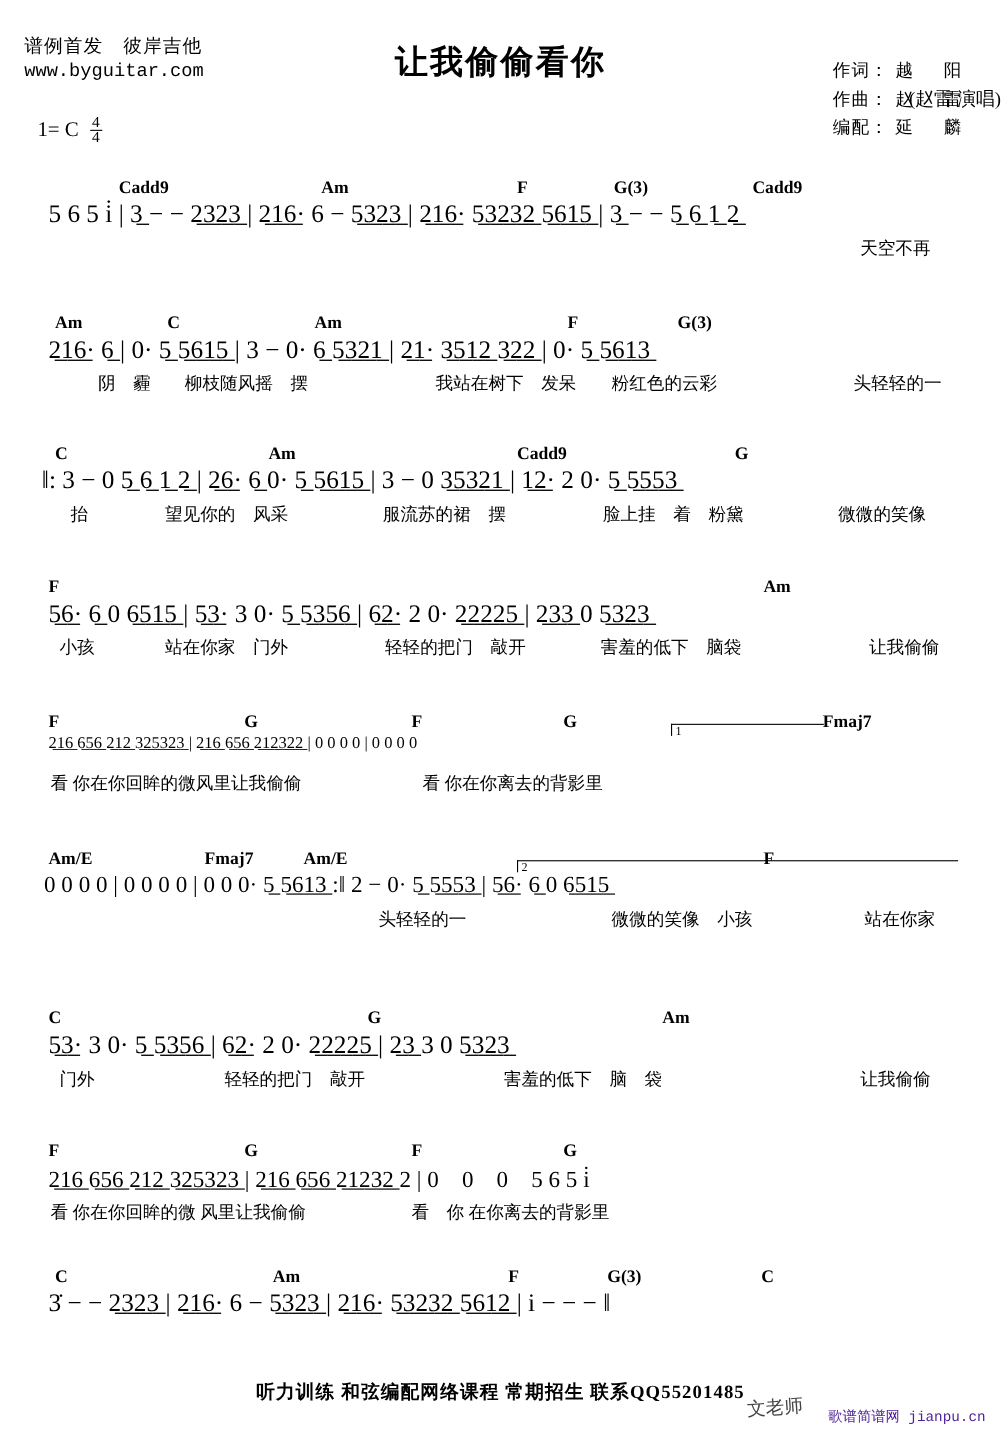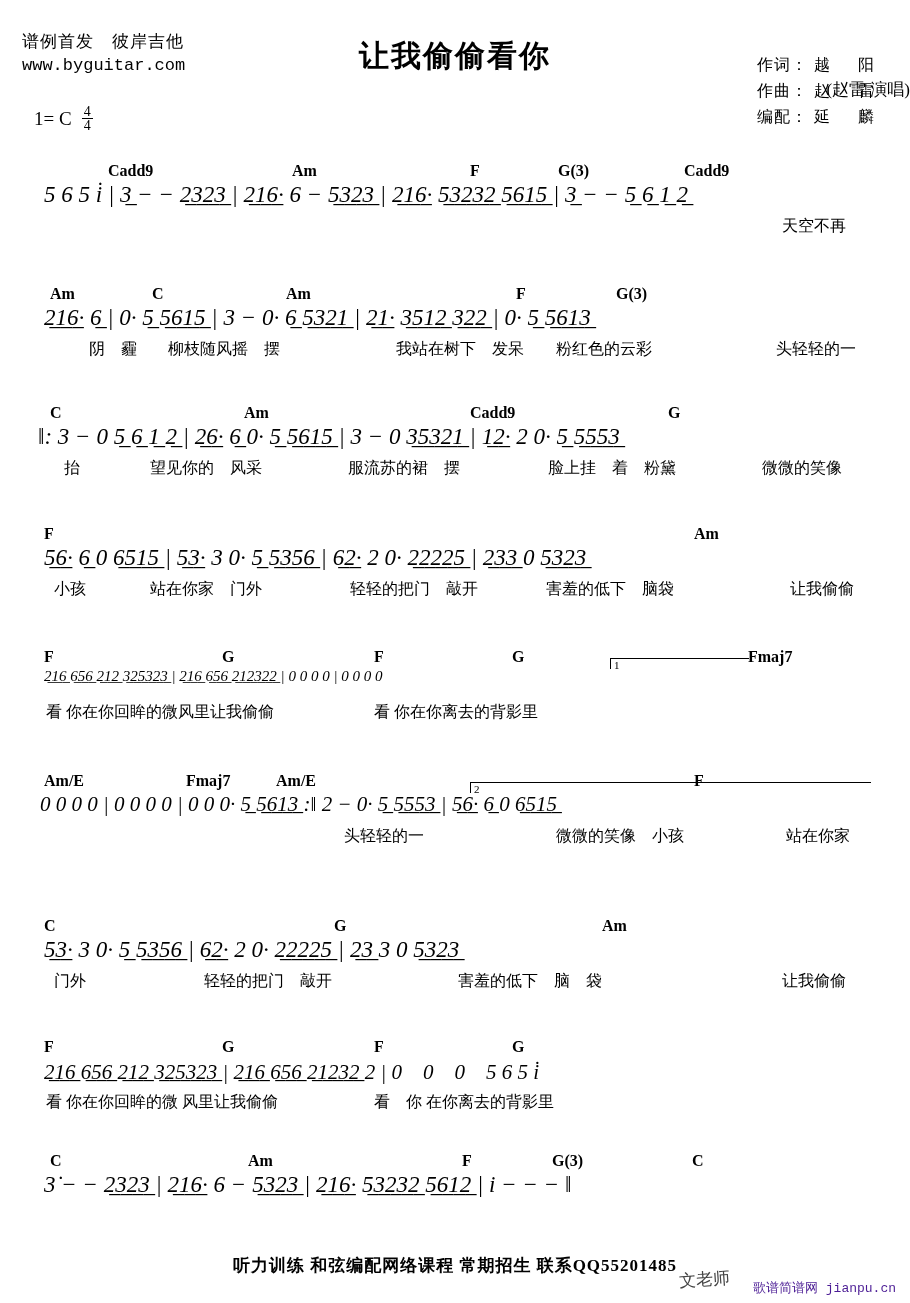--- a/index.html
+++ b/index.html
@@ -105,21 +105,20 @@
     font-size: 16px;
     font-weight: bold;
     white-space: nowrap;
   }
   .noteline {
     position: relative;
     height: 34px;
     font-family: "Liberation Serif", serif;
     font-size: 23px;
     white-space: nowrap;
-    font-style: italic;
   }
   .notes {
     position: absolute;
     left: 44px;
     top: 0;
     letter-spacing: 0px;
   }
   .lyricline {
     position: relative;
     height: 22px;
@@ -286,21 +285,21 @@
       <span class="chord" style="left:748px;">Fmaj7</span>
       <span class="bracket1" style="left:610px; top:10px; width:138px;">
         <span>1</span>
       </span>
     </div>
     <div class="noteline" style="font-size:15px;">
       <span class="notes">2̲1̲6̲ 6̲5̲6̲ 2̲1̲2̲ 3̲2̲5̲3̲2̲3̲ | 2̲1̲6̲ 6̲5̲6̲ 2̲1̲2̲3̲2̲2̲ | 0 0 0 0 | 0 0 0 0</span>
     </div>
     <div class="lyricline">
       <span class="lyric" style="left:46px;">看 你在你回眸的微风里让我偷偷</span>
-      <span class="lyric" style="left:374px;text-align:center;">看 你在你离去的背影里</span>
+      <span class="lyric" style="left:384px;text-align:center;">看 你在你离去的背影里</span>
     </div>
   </div>
 
   <div class="system" style="top:772px;">
     <div class="chordline">
       <span class="chord" style="left:44px;">Am/E</span>
       <span class="chord" style="left:186px;">Fmaj7</span>
       <span class="chord" style="left:276px;">Am/E</span>
       <span class="chord" style="left:694px;">F</span>
       <span class="bracket2" style="left:470px; top:10px; width:400px;">

